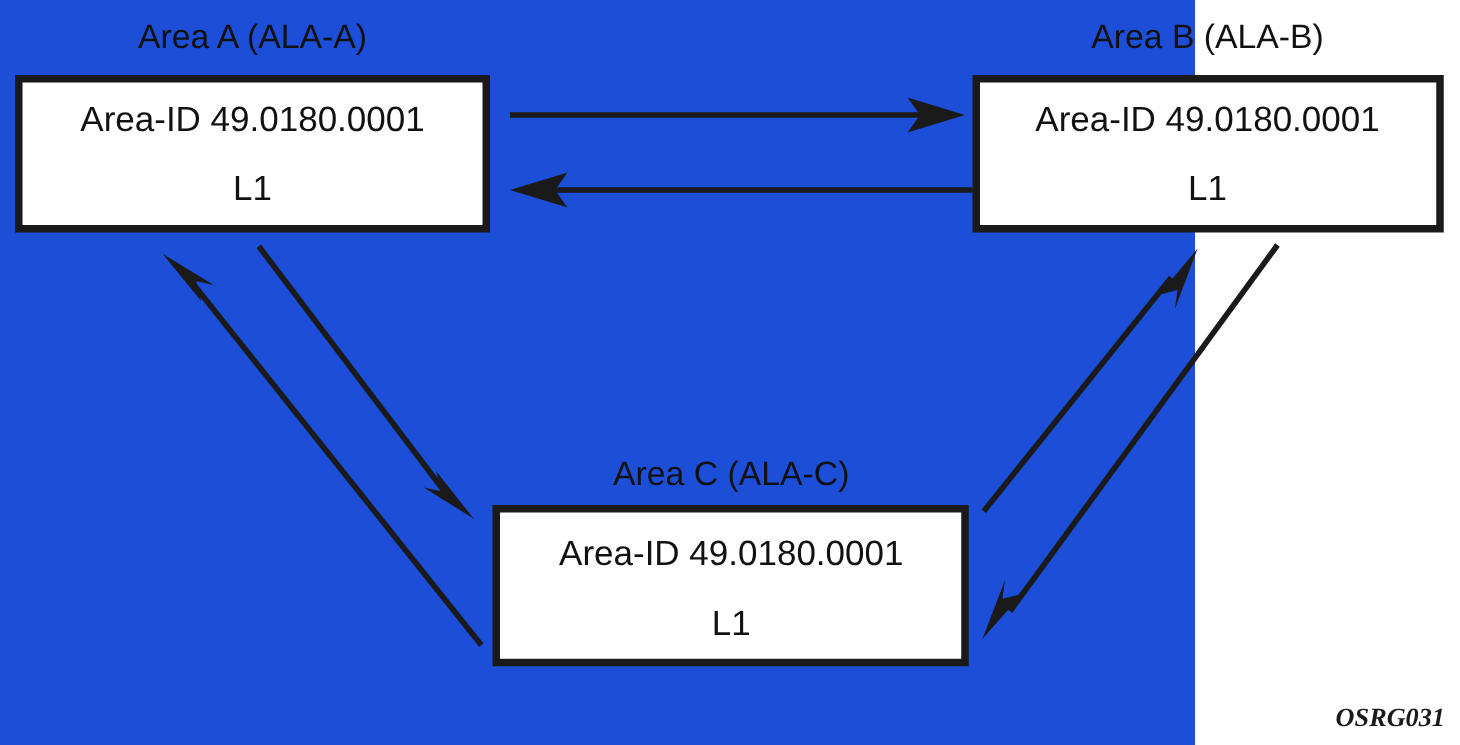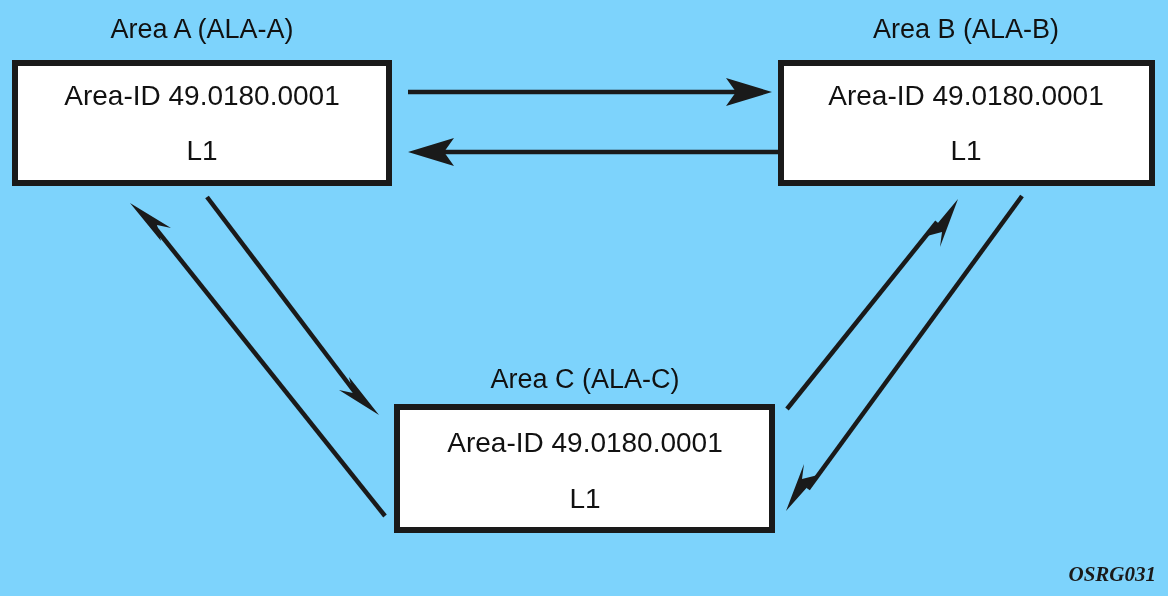--- a/index.html
+++ b/index.html
@@ -8,23 +8,23 @@
     background: #ffffff;
   }
   body {
     width: 1168px;
     height: 596px;
     font-family: "Liberation Sans", sans-serif;
     overflow: hidden;
   }
   #diagram-root {
     position: relative;
-    width: 1168px;
+    width: 956px;
     height: 596px;
-    background: #7dd3fc;
+    background: #1d4ed8;
   }
   svg.diagram-canvas {
     position: absolute;
     top: 0;
     left: 0;
     width: 1168px;
     height: 596px;
     display: block;
   }
   .area-box-rect {

